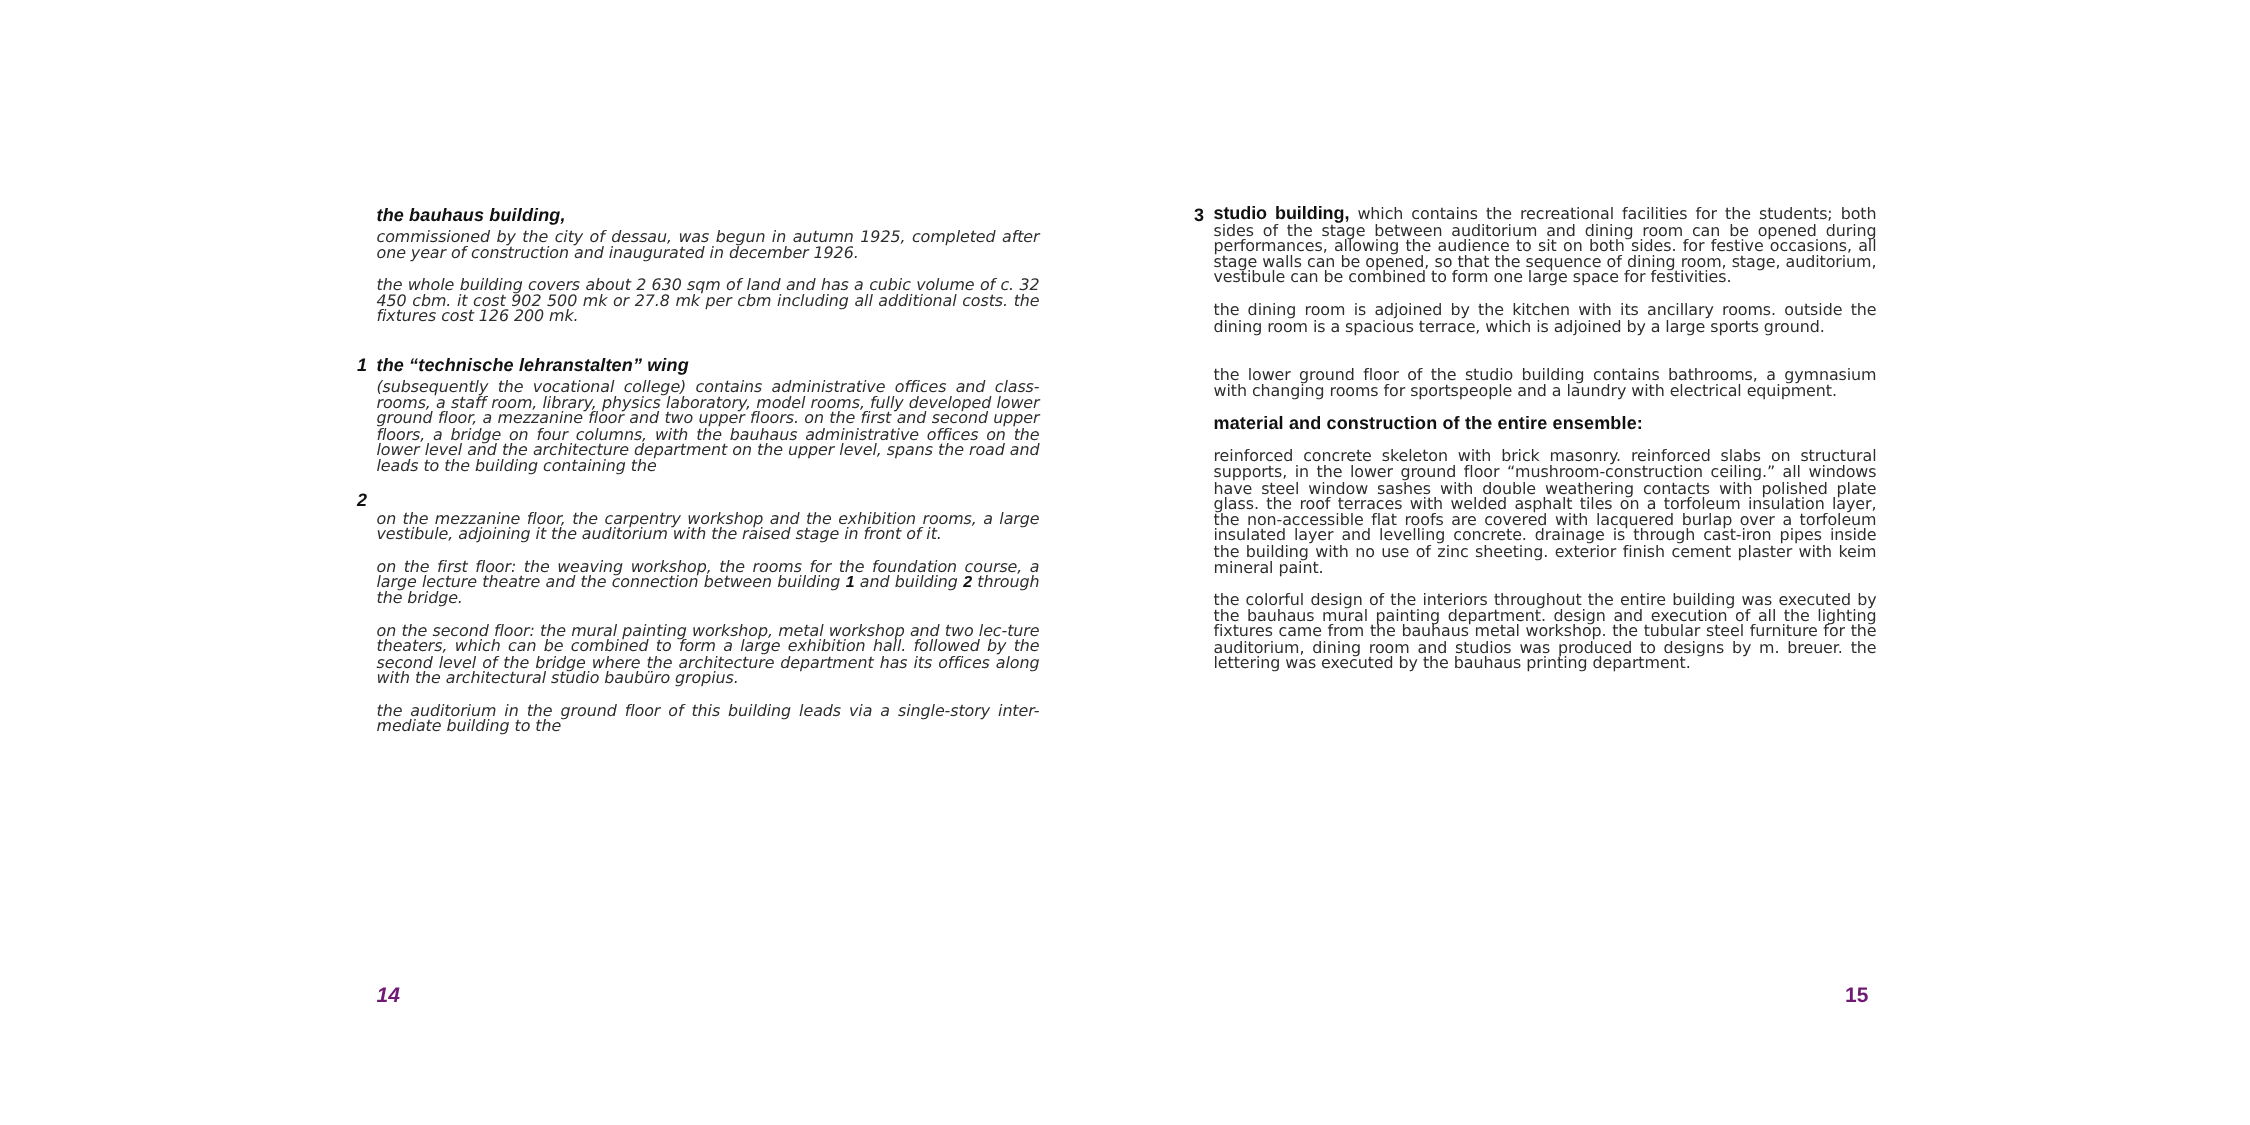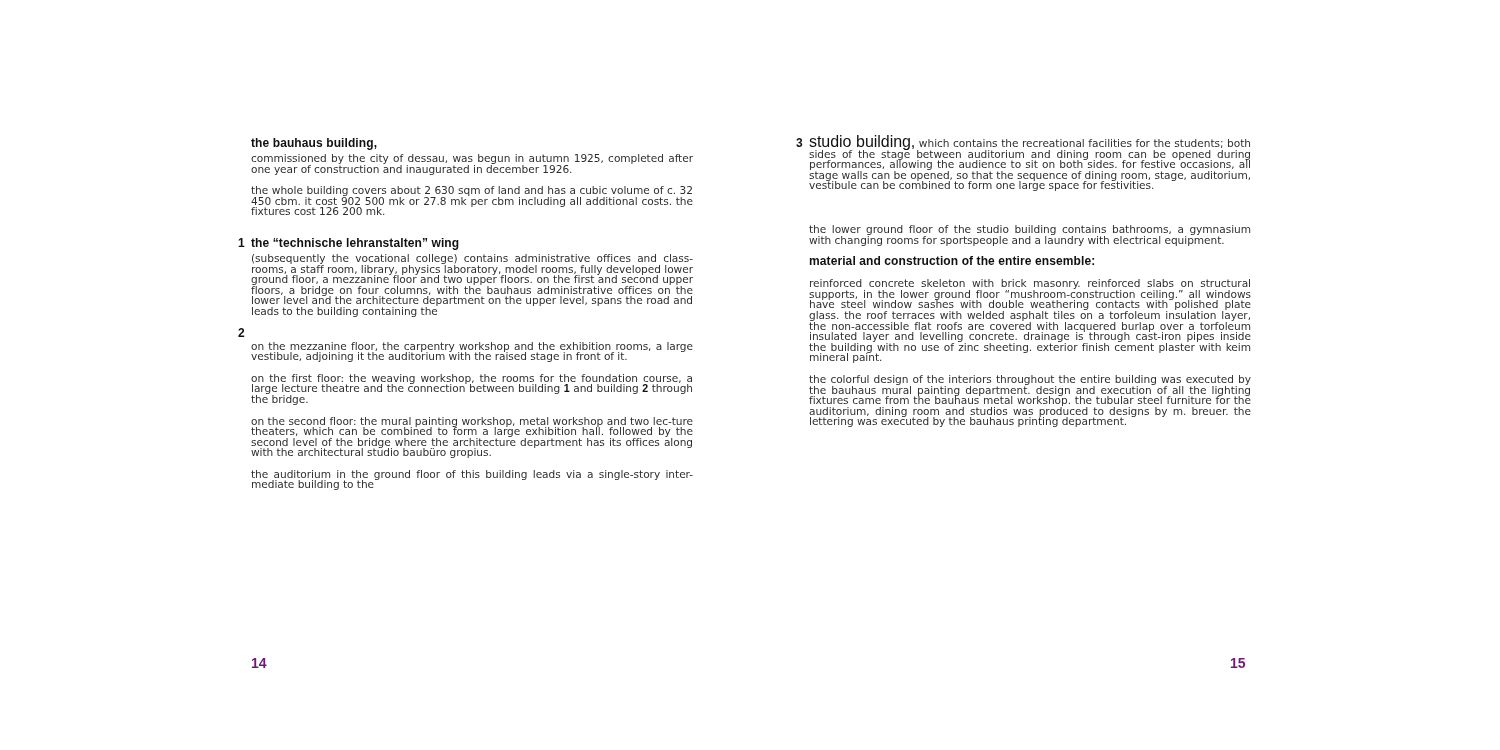--- a/index.html
+++ b/index.html
@@ -14,21 +14,21 @@
       overflow: hidden;
       font-family: "DejaVu Sans", sans-serif;
       color: #2e2e2e;
     }
     .page {
       position: absolute;
       top: 0;
       width: 750px;
       height: 750px;
     }
-    .page-left { left: 0; }
+    .page-left { left: 0; font-style: italic; }
     .page-right { left: 750px; }
 
     .column {
       position: absolute;
       width: 442px;
       font-size: 10.6px;
       line-height: 10.6px;
       letter-spacing: -0.05px;
     }
     .page-left .column { left: 251px; top: 137px; }
@@ -60,22 +60,22 @@
       left: -13px;
       top: 0;
       font-family: "Liberation Sans", sans-serif;
       font-weight: 900;
       font-size: 12px;
       color: #111;
       line-height: 13px;
     }
     .inline-heading {
       font-family: "Liberation Sans", sans-serif;
-      font-weight: 400;
-      font-size: 16px;
+      font-weight: 700;
+      font-size: 12px;
       color: #111;
     }
     .bold-num {
       font-family: "Liberation Sans", sans-serif;
       font-weight: 900;
       color: #111;
     }
     .page-number {
       position: absolute;
       top: 655px;
@@ -123,20 +123,21 @@
   </div>
   <div class="page-number">14</div>
 </div>
 
 <div class="page page-right">
   <div class="column">
     <div class="numbered">
       <span class="num">3</span>
       <p class="para"><span class="inline-heading">studio building,</span><span> which contains the recreational facilities for the students; both sides of the stage between auditorium and dining room can be opened during performances, allowing the audience to sit on both sides. for festive occasions, all stage walls can be opened, so that the sequence of dining room, stage, auditorium, vestibule can be combined to form one large space for festivities.</span></p>
       <div class="gap-m"></div>
+      <p class="para">the dining room is adjoined by the kitchen with its ancillary rooms. outside the dining room is a spacious terrace, which is adjoined by a large sports ground.</p>
       <div class="gap-m"></div>
       <div class="gap-m"></div>
       <p class="para">the lower ground floor of the studio building contains bathrooms, a gymnasium with changing rooms for sportspeople and a laundry with electrical equipment.</p>
     </div>
     <div class="gap-l"></div>
     <h3 class="heading">material and construction of the entire ensemble:</h3>
     <div class="gap-l"></div>
     <p class="para">reinforced concrete skeleton with brick masonry. reinforced slabs on structural supports, in the lower ground floor “mushroom-construction ceiling.” all windows have steel window sashes with double weathering contacts with polished plate glass. the roof terraces with welded asphalt tiles on a torfoleum insulation layer, the non-accessible flat roofs are covered with lacquered burlap over a torfoleum insulated layer and levelling concrete. drainage is through cast-iron pipes inside the building with no use of zinc sheeting. exterior finish cement plaster with keim mineral paint.</p>
     <div class="gap-m"></div>
     <p class="para">the colorful design of the interiors throughout the entire building was executed by the bauhaus mural painting department. design and execution of all the lighting fixtures came from the bauhaus metal workshop. the tubular steel furniture for the auditorium, dining room and studios was produced to designs by m. breuer. the lettering was executed by the bauhaus printing department.</p>

